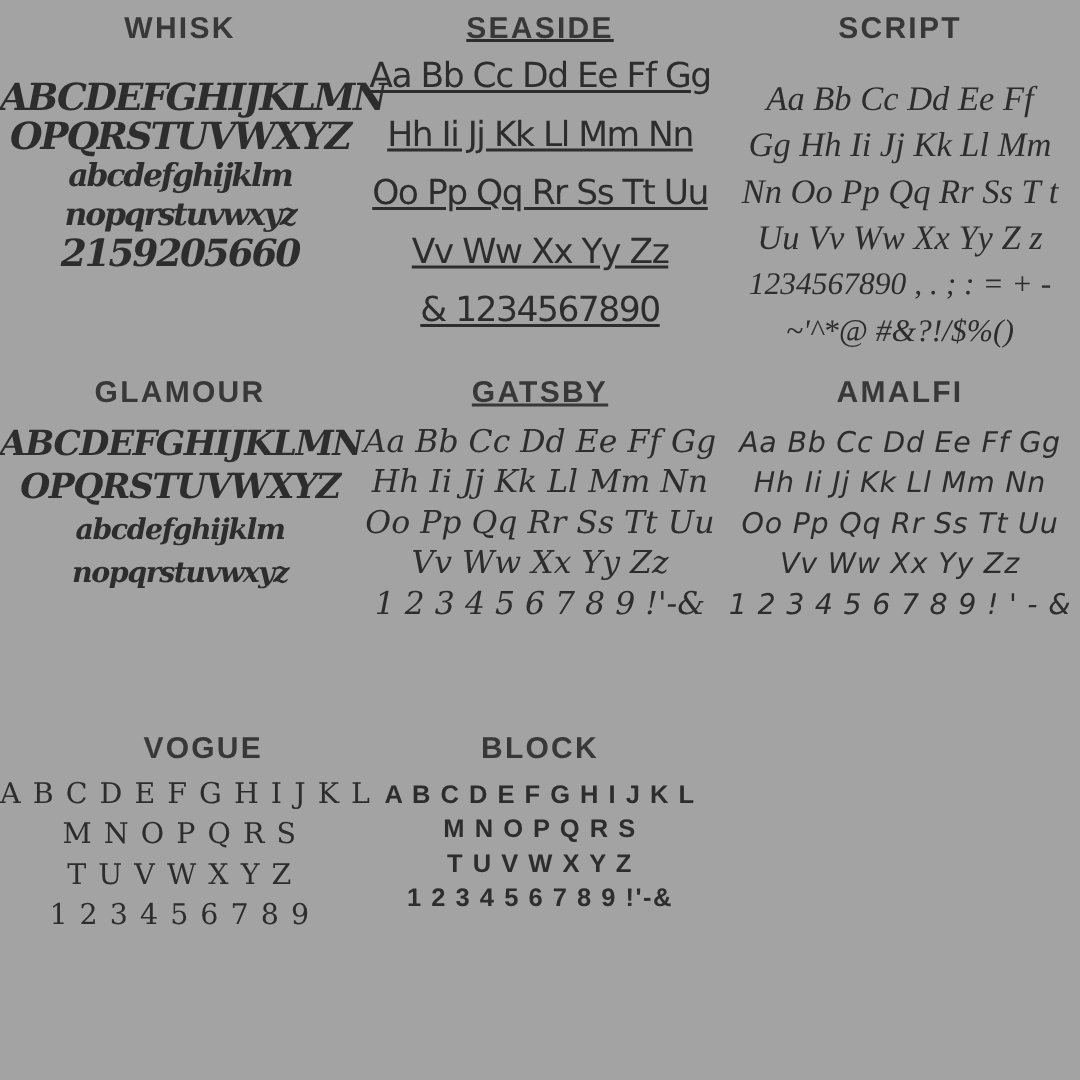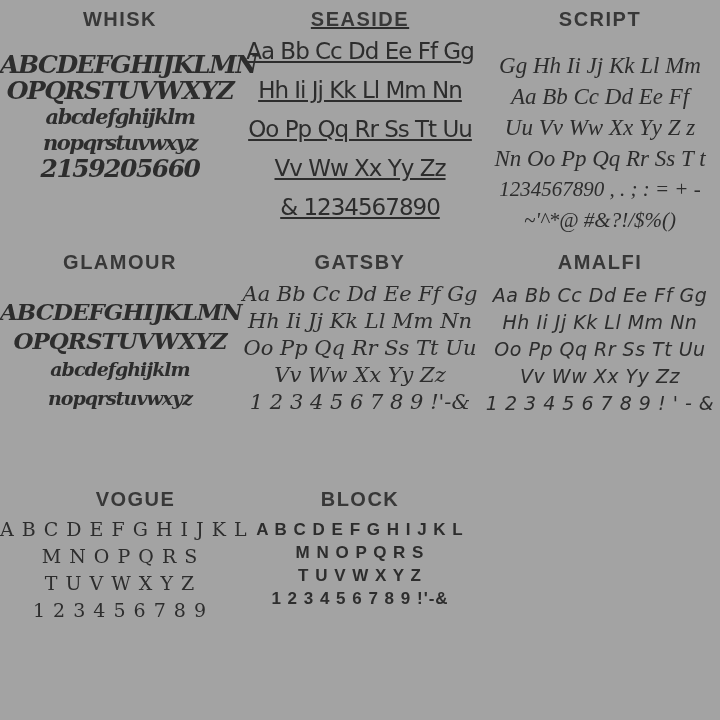--- a/index.html
+++ b/index.html
@@ -79,34 +79,34 @@
   .script .line {
     font-family: "Liberation Serif", serif;
     font-style: italic;
     font-size: 23px;
     line-height: 31px;
   }
   .script .lines .line:nth-child(5),
   .script .lines .line:nth-child(6) { font-size: 21px; }
 
   
-  .glamour .title { margin-bottom: 24px; }
+  .glamour .title { margin-bottom: 8px; }
   .glamour .line {
     font-family: "DejaVu Serif", serif;
     font-style: italic;
     font-weight: 700;
     font-size: 23px;
     line-height: 29px;
     letter-spacing: -1px;
   }
   .glamour .lines .line:nth-child(3),
   .glamour .lines .line:nth-child(4) { font-size: 19px; }
 
   
-  .gatsby .title { margin-bottom: 8px; }
+  .gatsby .title { margin-bottom: 8px; text-decoration: underline; }
   .gatsby .line {
     font-family: "DejaVu Serif", serif;
     font-style: italic;
     font-weight: 400;
     font-size: 21px;
     line-height: 27px;
   }
 
   
   .amalfi .title { margin-bottom: 9px; }
@@ -161,24 +161,24 @@
       <div class="line">Hh Ii Jj Kk Ll Mm Nn</div>
       <div class="line">Oo Pp Qq Rr Ss Tt Uu</div>
       <div class="line">Vv Ww Xx Yy Zz</div>
       <div class="line">&amp; 1234567890</div>
     </div>
   </section>
 
   <section class="specimen script r1">
     <h2 class="title">SCRIPT</h2>
     <div class="lines">
+      <div class="line">Aa Bb Cc Dd Ee Ff</div>
       <div class="line">Gg Hh Ii Jj Kk Ll Mm</div>
-      <div class="line">Aa Bb Cc Dd Ee Ff</div>
+      <div class="line">Nn Oo Pp Qq Rr Ss T t</div>
       <div class="line">Uu Vv Ww Xx Yy Z z</div>
-      <div class="line">Nn Oo Pp Qq Rr Ss T t</div>
       <div class="line">1234567890 , . ; : = + -</div>
       <div class="line">~'^*@ #&amp;?!/$%()</div>
     </div>
   </section>
 
   <section class="specimen glamour r2">
     <h2 class="title">GLAMOUR</h2>
     <div class="lines">
       <div class="line">ABCDEFGHIJKLMN</div>
       <div class="line">OPQRSTUVWXYZ</div>

